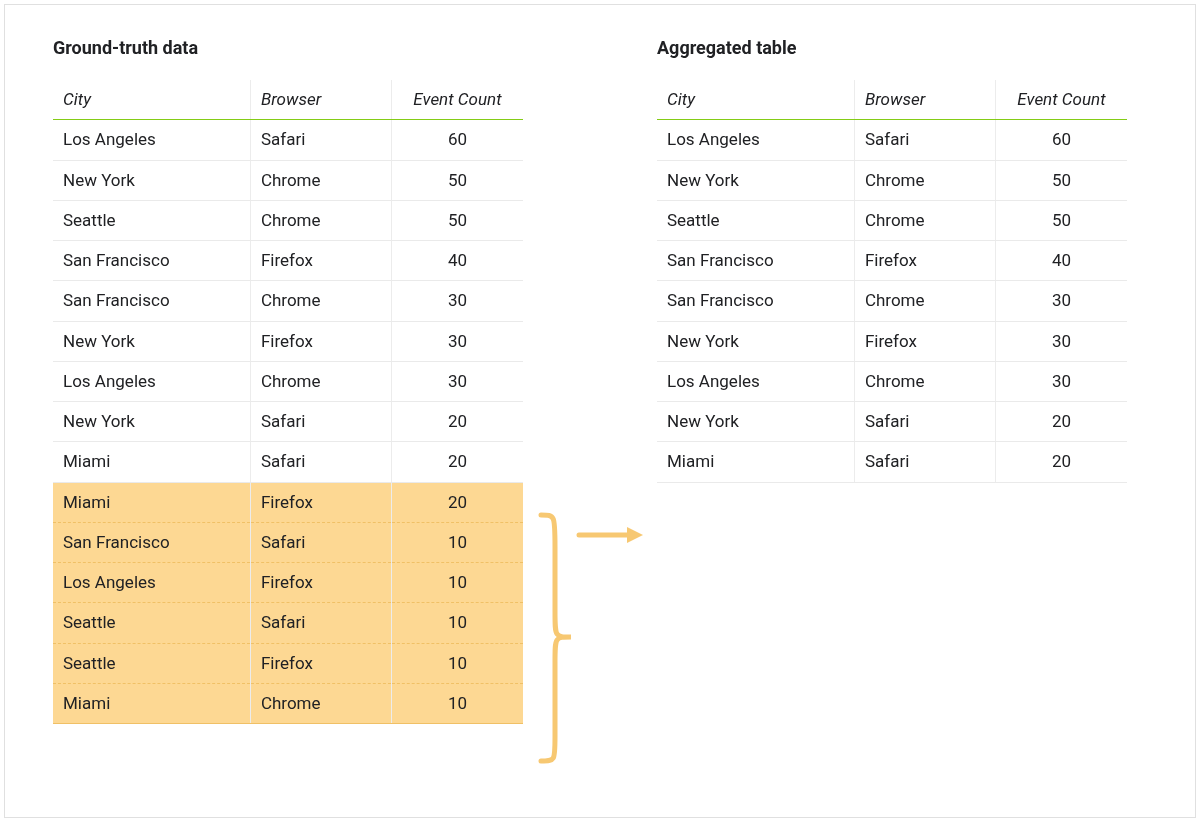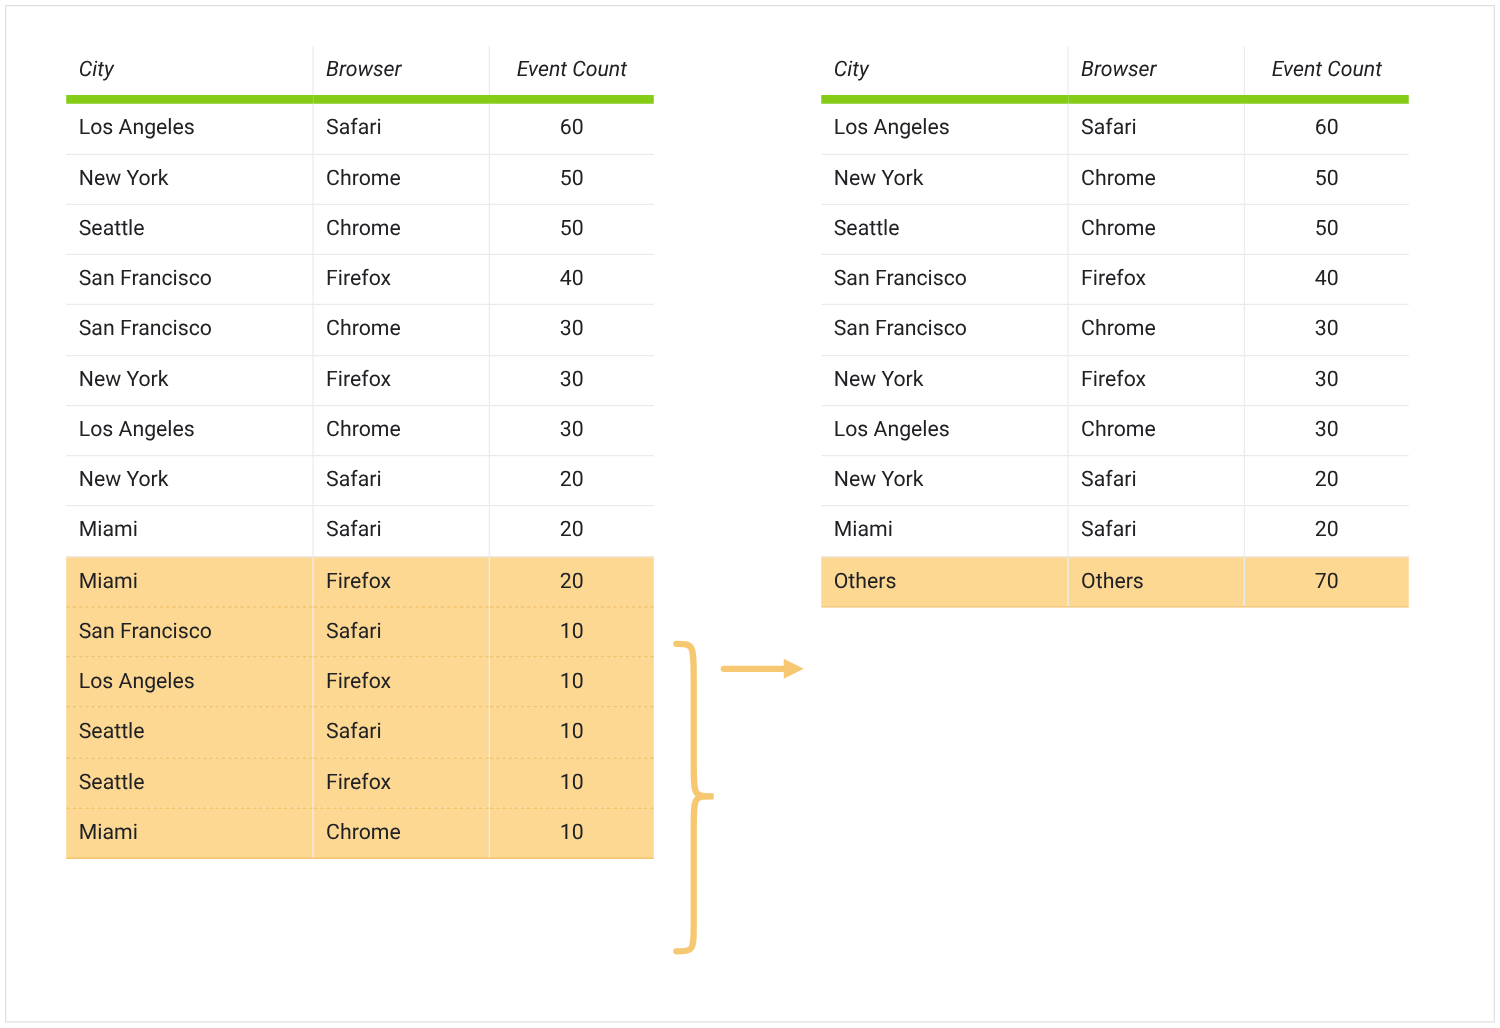--- a/index.html
+++ b/index.html
@@ -47,21 +47,21 @@
   }
   
   th:not(:last-child), td:not(:last-child) {
     border-right: 1px solid #ececec;
   }
   thead th {
     font-style: italic;
     font-weight: 400;
     color: #202124;
     vertical-align: bottom;
-    border-bottom: 7px solid #84cc16;
+    border-bottom: 1px solid #84cc16;
   }
   thead th:last-child, td:last-child { text-align: center; }
   
   tr.hl td {
     background: #fdd893;
   }
   tr.hl + tr.hl td {
     
     border-top: 1px dashed #f0c066;
   }
@@ -80,20 +80,21 @@
     top: 0; left: 0;
     overflow: visible;
   }
 </style>
 </head>
 <body>
 
 <div class="frame">
 
   <div class="panel left">
+    <div class="heading">Ground-truth data</div>
     <table>
       <colgroup>
           <col class="c1">
           <col class="c2">
           <col class="c3">
         </colgroup>
       <thead>
         <tr>
           <th>City</th>
           <th>Browser</th>
@@ -191,20 +192,21 @@
                L 20 700
                C 20 724, 20 724, 6 724" fill="none" stroke="#f7c872" stroke-width="5" stroke-linecap="round"></path>
 
       <line x1="44" y1="498" x2="92" y2="498" stroke="#f7c872" stroke-width="5" stroke-linecap="round"></line>
 
       <polygon points="92,490 108,498 92,506" fill="#f7c872"></polygon>
     </svg>
   </div>
 
   <div class="panel right">
+    <div class="heading">Aggregated table</div>
     <table>
       <colgroup>
           <col class="c1">
           <col class="c2">
           <col class="c3">
         </colgroup>
       <thead>
         <tr>
           <th>City</th>
           <th>Browser</th>
@@ -250,22 +252,17 @@
           <tr>
             <td>New York</td>
             <td>Safari</td>
             <td>20</td>
           </tr>
           <tr>
             <td>Miami</td>
             <td>Safari</td>
             <td>20</td>
           </tr>
-          <tr class="hl">
-            <td>Others</td>
-            <td>Others</td>
-            <td>70</td>
-          </tr>
         </tbody>
     </table>
   </div>
 
 </div>
 
 </body></html>

